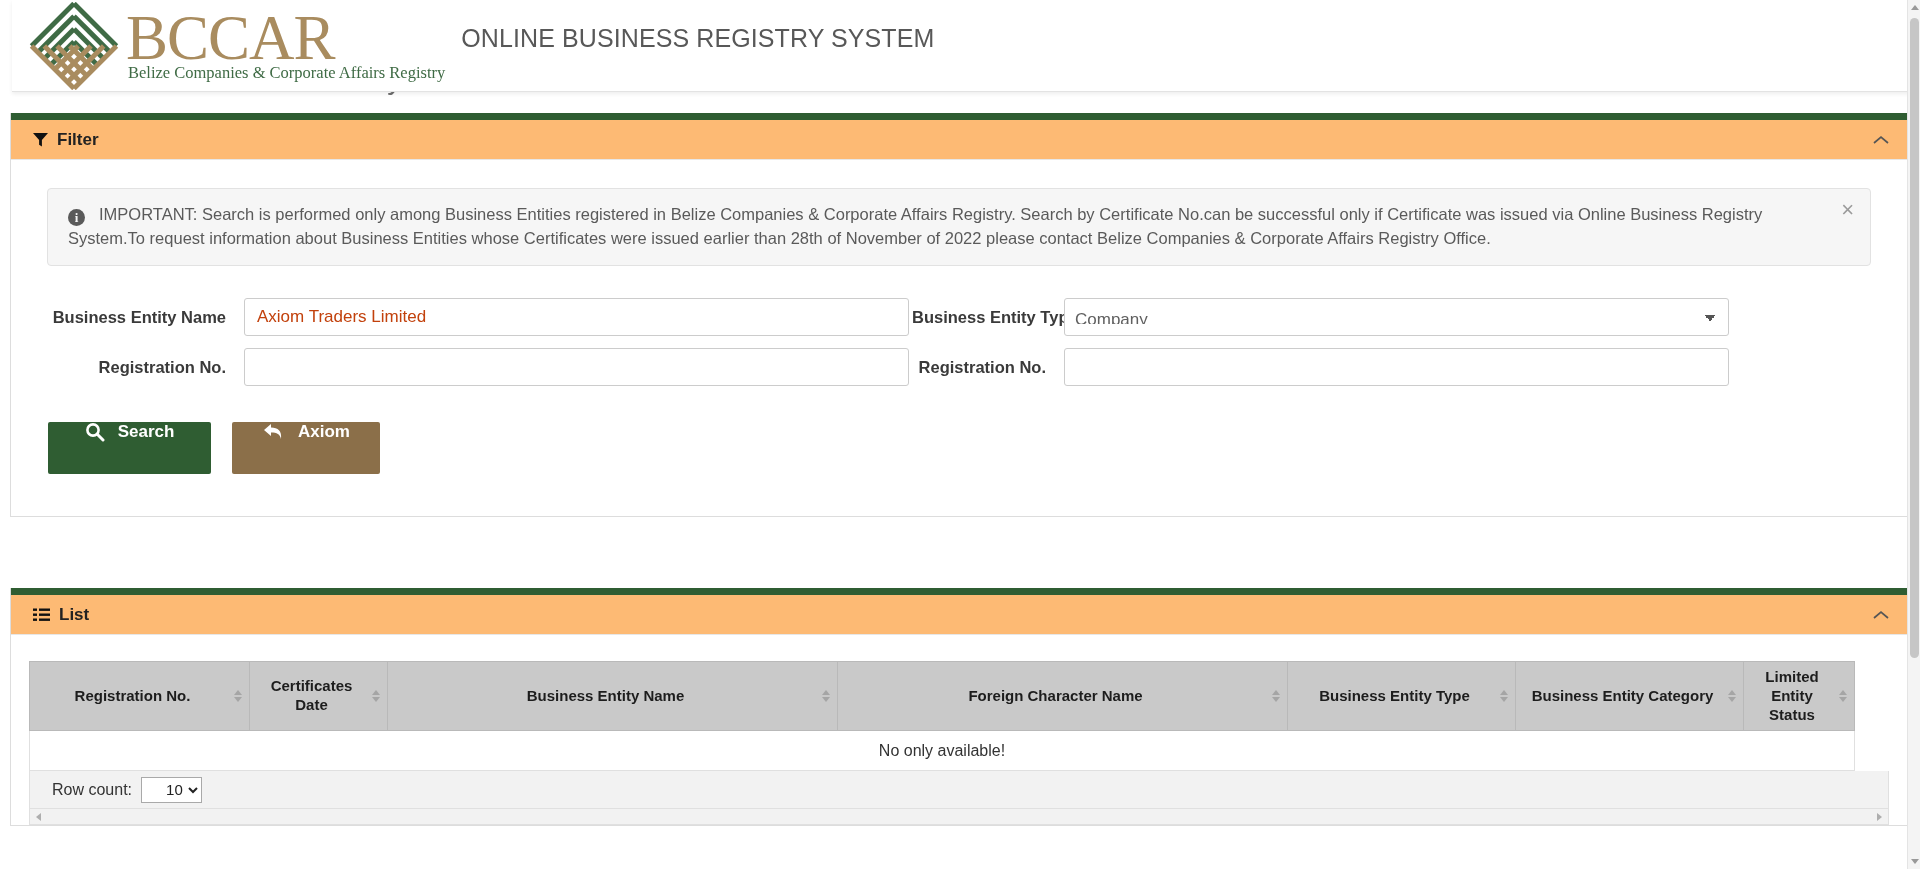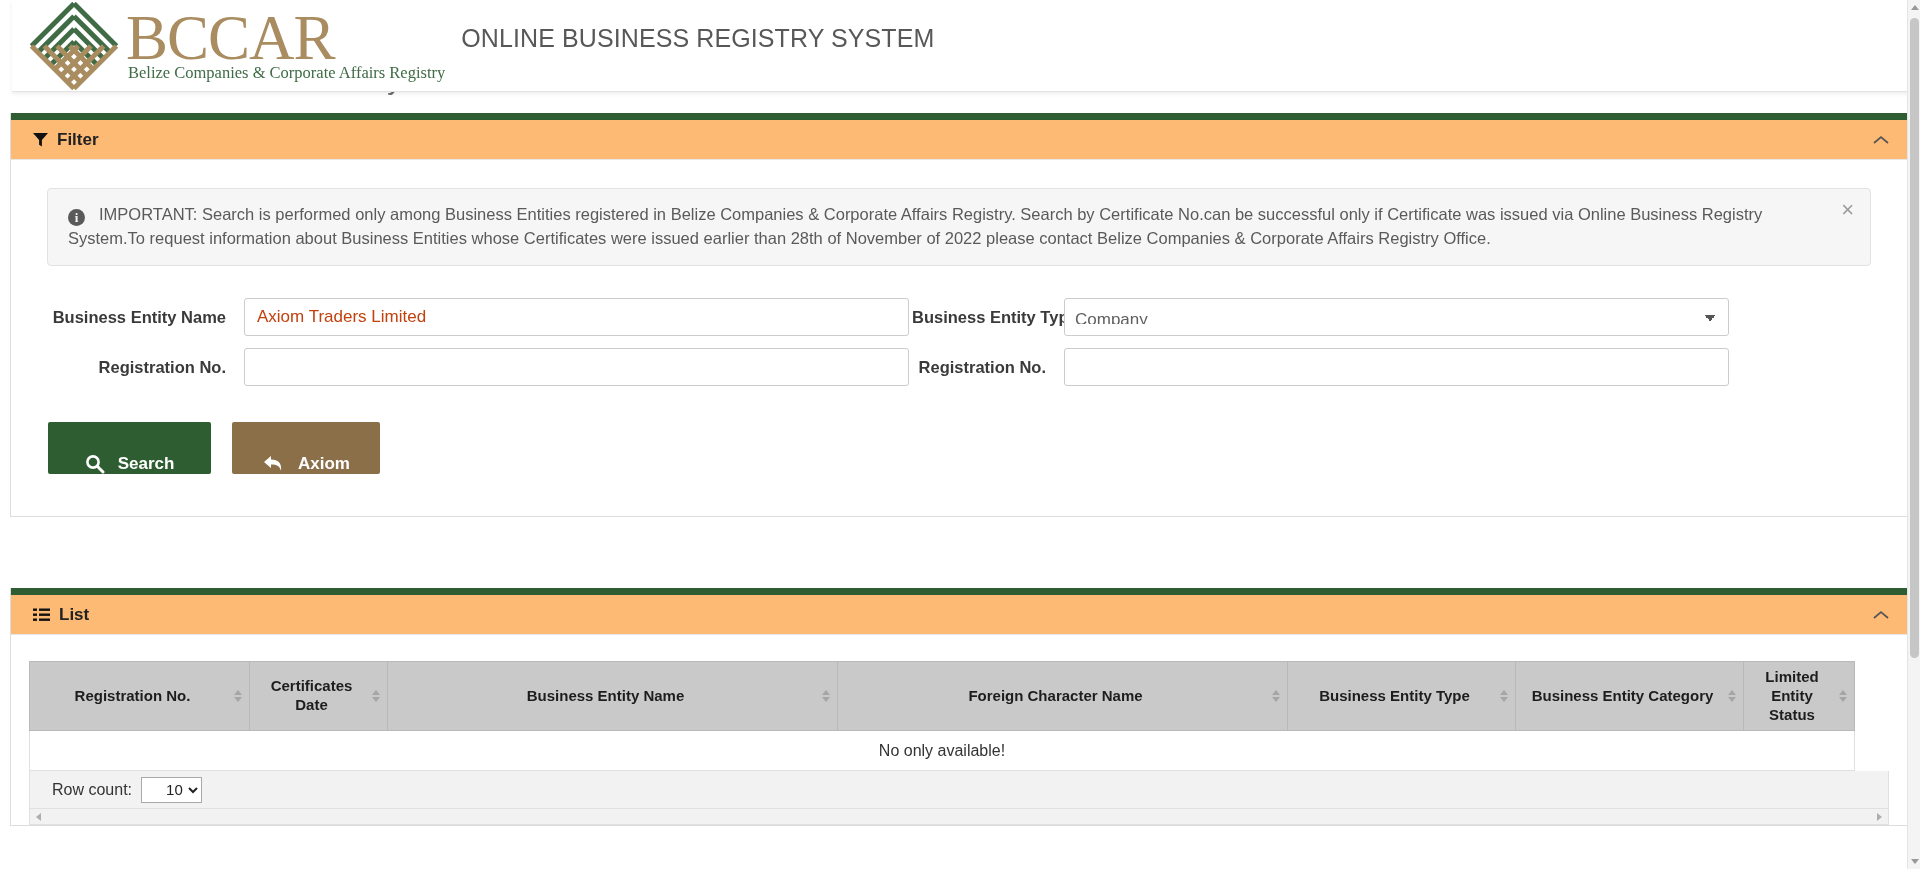--- a/index.html
+++ b/index.html
@@ -204,21 +204,21 @@
   
   .btn-row { padding: 30px 0 42px 37px; display:flex; gap: 21px; }
   .btn {
     height: 52px;
     border: none;
     border-radius: 2px;
     color: #fff;
     font-size: 17px;
     font-weight: bold;
     display: flex;
-    align-items: flex-end;
+    align-items: flex-start;
     justify-content: center;
     gap: 13px;
     cursor: pointer;
     font-family: "Liberation Sans", sans-serif;
     padding: 0 30px;
   }
   .btn-search { background: #2f5d32; min-width: 163px; }
   .btn-clear  { background: #8b6f49; min-width: 131px; }
   .btn-back   { background: #8b6f49; min-width: 131px; }
   .btn svg { display:block; }

